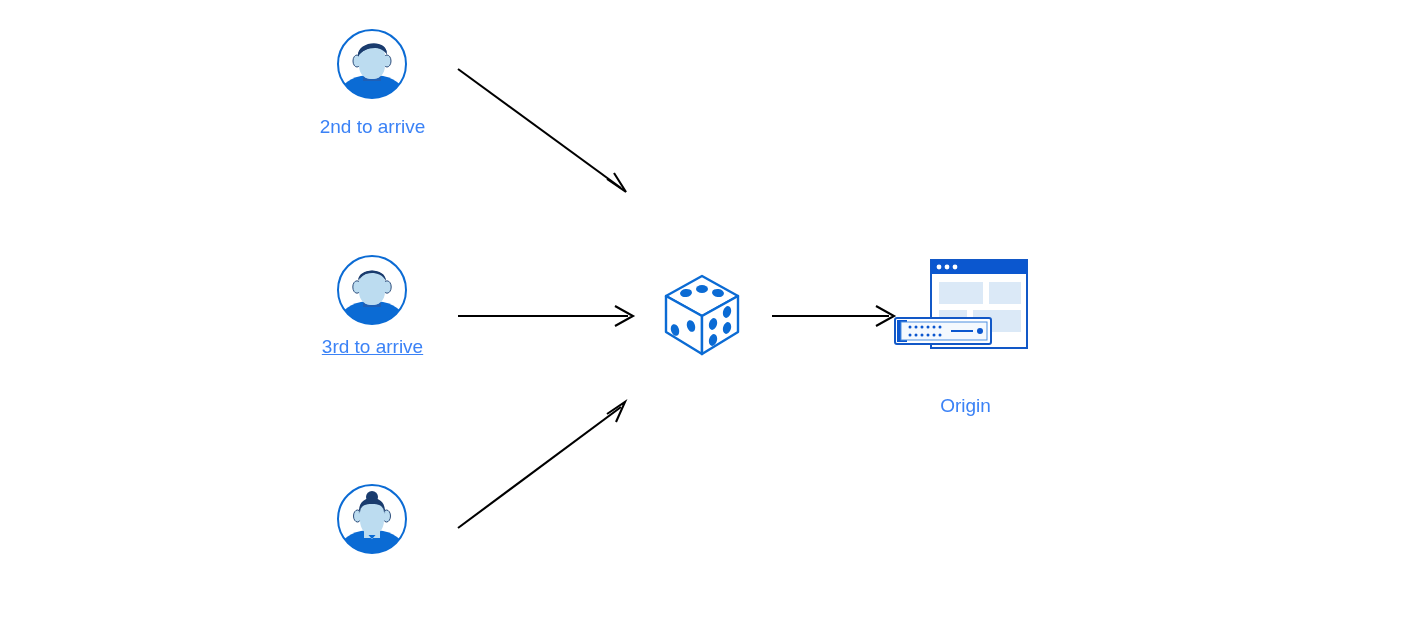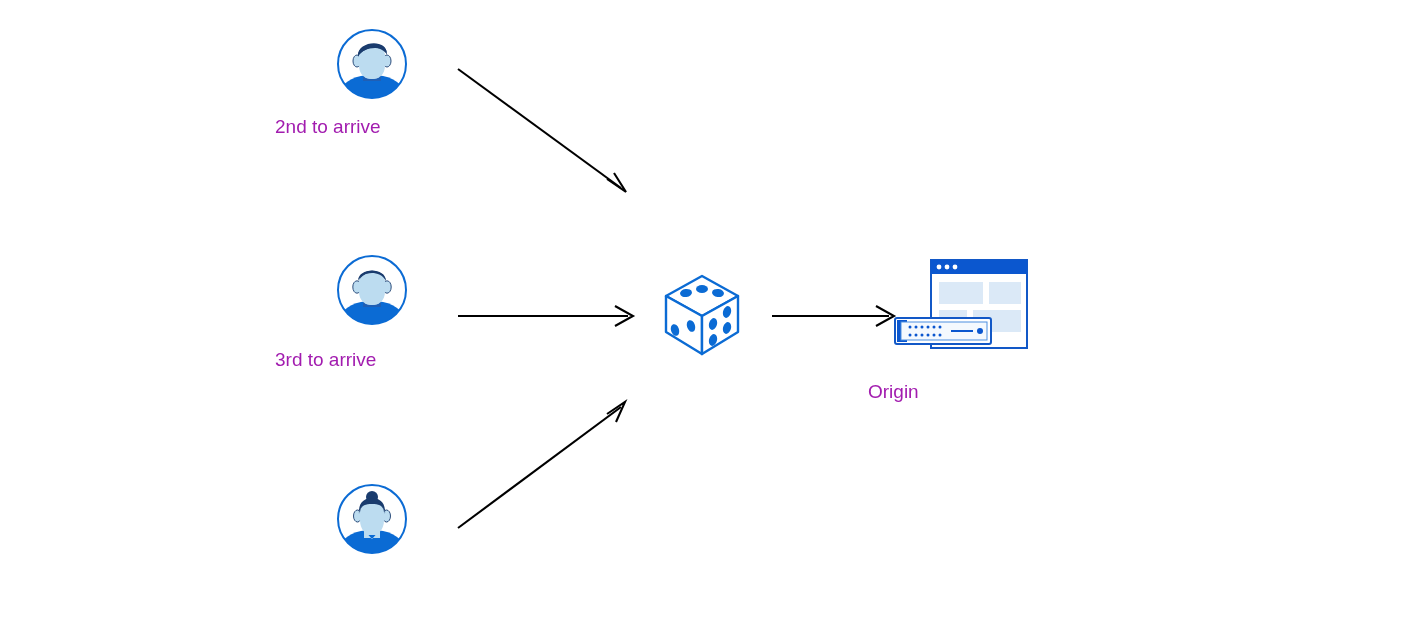--- a/index.html
+++ b/index.html
@@ -19,25 +19,25 @@
     position: absolute;
     inset: 0;
     width: 1405px;
     height: 633px;
   }
   .node {
     position: absolute;
   }
   .node-label {
     position: absolute;
-    text-align: left;
+    text-align: center;
     font-family: "Liberation Sans", sans-serif;
     font-size: 19px;
     line-height: 24px;
-    color: #a21caf;
+    color: #3b82f6;
     white-space: nowrap;
   }
   .avatar {
     position: absolute;
     width: 74px;
     height: 74px;
   }
   .dice {
     position: absolute;
     width: 92px;
@@ -140,21 +140,21 @@
         <path d="M 28 49 C 32 53 42 53 46 49 L 46 54 L 28 54 Z" fill="#1f5fb5"></path>
         <ellipse cx="22" cy="34" rx="4.2" ry="6.2" fill="#bcdcf0" stroke="#1a3c6e" stroke-width="0.9"></ellipse>
         <ellipse cx="52" cy="34" rx="4.2" ry="6.2" fill="#bcdcf0" stroke="#1a3c6e" stroke-width="0.9"></ellipse>
         <path d="M 24 28 C 24 16 50 16 50 28 L 50 38 C 50 48 44 52 37 52 C 30 52 24 48 24 38 Z" fill="#bcdcf0"></path>
 
         <path d="M 23 28 C 23 14 51 14 51 28 C 48 22 42 20 37 20 C 30 20 25 23 23 28 Z" fill="#1a3c6e"></path>
         <path d="M 24 27 C 26 20 33 17 39 18 C 46 19 50 23 51 28 C 49 21 41 18 34 20 C 29 21 26 24 24 27 Z" fill="#1a3c6e"></path>
       </g>
     </svg>
   </div>
-  <div class="node-label" style="left:275px; top:348px; width:195px;">3rd to arrive</div>
+  <div class="node-label" style="left:275px; top:335px; width:195px;text-decoration:underline;">3rd to arrive</div>
 
   <div class="node" style="left:335px; top:482px; width:75px; height:75px;">
     <svg class="avatar" viewBox="0 0 74 74" width="74" height="74">
       <defs>
         <clipPath id="clip-av3">
             <circle cx="37" cy="37" r="34"></circle>
           </clipPath>
       </defs>
       <circle cx="37" cy="37" r="34" fill="#ffffff" stroke="#0b6bd4" stroke-width="2"></circle>
       <g clip-path="url(#clip-av3)">
@@ -237,15 +237,15 @@
           <circle cx="29" cy="79" r="1.5"></circle>
             <circle cx="35" cy="79" r="1.5"></circle>
           <circle cx="41" cy="79" r="1.5"></circle>
             <circle cx="47" cy="79" r="1.5"></circle>
         </g>
         <line x1="58" y1="75" x2="80" y2="75" stroke="#0b57cf" stroke-width="2"></line>
         <circle cx="87" cy="75" r="3" fill="#0b57cf"></circle>
       </g>
     </svg>
   </div>
-  <div class="node-label" style="left:868px; top:380px; width:195px;">Origin</div>
+  <div class="node-label" style="left:868px; top:394px; width:195px;">Origin</div>
 
 </div>
 
 </body></html>

